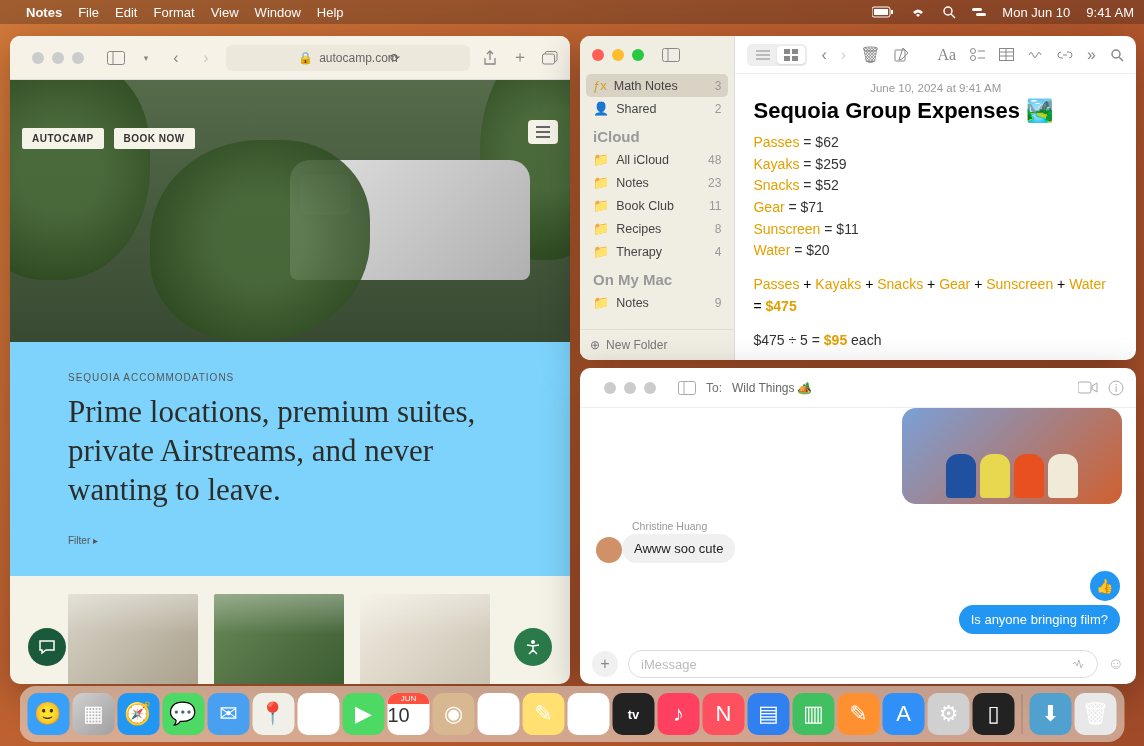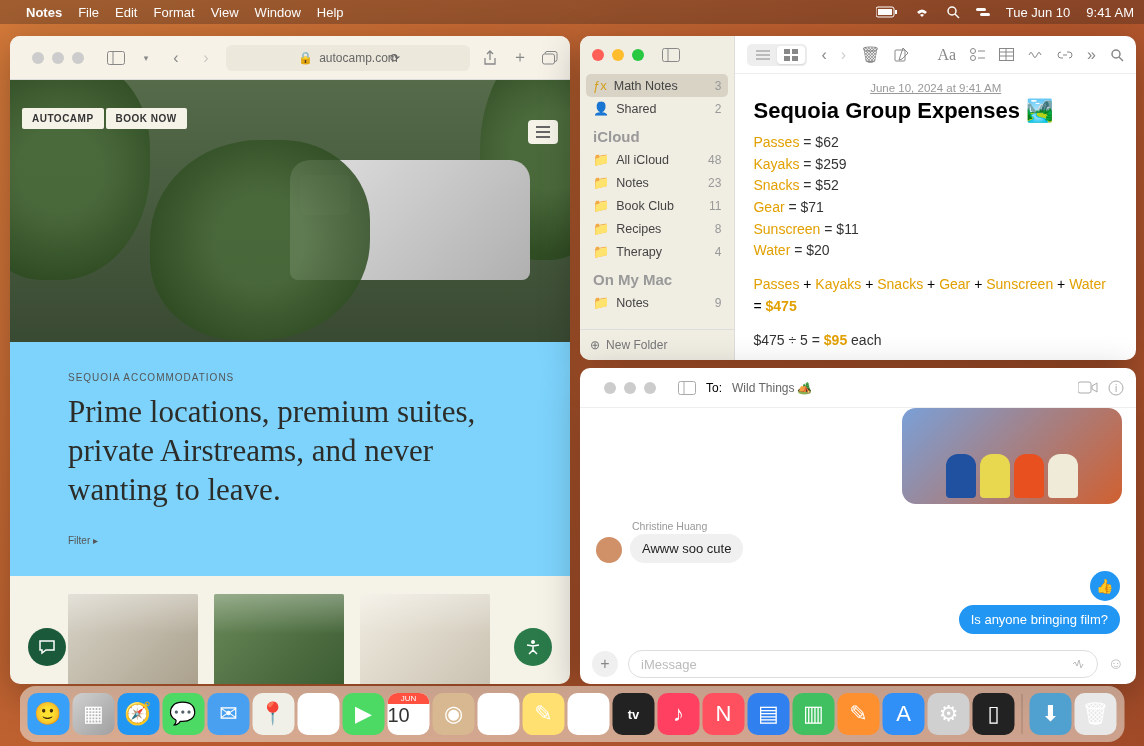--- a/index.html
+++ b/index.html
@@ -22,21 +22,21 @@
 
 .safari { left: 10px; top: 36px; width: 560px; height: 648px; background: #f5f2e8; }
 .safari-toolbar { height: 44px; background: #f6f2e8; display: flex; align-items: center; gap: 10px; padding: 0 10px; border-bottom: 1px solid #ddd; }
 .safari-toolbar .addressbar { flex: 1; background: #ece8dc; border-radius: 6px; height: 26px; display: flex; align-items: center; justify-content: center; gap: 6px; font-size: 12px; color: #666; }
 .safari-toolbar .btn { color: #888; display: flex; align-items: center; justify-content: center; width: 20px; }
 
 .safari-hero { height: 262px; background: linear-gradient(to bottom, #556b4a 0%, #394a32 100%); position: relative; overflow: hidden; }
 .hero-trailer { position: absolute; right: 40px; top: 80px; width: 240px; height: 120px; background: linear-gradient(135deg,#e0e0e0,#b0b0b0); border-radius: 20px 20px 8px 8px; }
 .hero-trailer::before { content: ''; position: absolute; left: 10px; top: 15px; width: 50px; height: 40px; background: rgba(255,255,255,0.4); border-radius: 6px; }
 .foliage { position: absolute; width: 180px; height: 220px; background: radial-gradient(circle, #4a6b3a 30%, #2c4a1f 80%); border-radius: 50% 40% 50% 40%; opacity: 0.85; }
-.hero-badges { position: absolute; top: 28px; left: 12px; display: flex; gap: 2px; }
+.hero-badges { position: absolute; top: 48px; left: 12px; display: flex; gap: 10px; }
 .badge { padding: 5px 10px; font-size: 10px; font-weight: 600; letter-spacing: 0.5px; background: #f5f2e8; color: #333; border-radius: 2px; }
 .hamburger { position: absolute; top: 40px; right: 12px; width: 30px; height: 24px; background: #f5f2e8; border-radius: 4px; display: flex; flex-direction: column; justify-content: center; align-items: center; gap: 3px; }
 .hamburger span { width: 14px; height: 2px; background: #666; }
 
 .safari-body { padding: 30px 58px; background: #7dd3fc; }
 .eyebrow { font-size: 10px; letter-spacing: 1px; color: #555; font-weight: 500; }
 .headline { font-family: Georgia, serif; font-size: 31px; line-height: 1.25; margin-top: 10px; color: #2c2c28; }
 .filter-lbl { font-size: 10px; margin-top: 26px; color: #555; }
 
 .thumbs { display: flex; gap: 16px; padding: 0 58px; margin-top: 18px; }
@@ -59,38 +59,38 @@
 .sb-item .fi { color: #d4a020; font-size: 13px; }
 .sb-section { font-size: 15px; color: #999; padding: 8px 7px 3px; font-weight: bold; }
 .sb-footer { padding: 8px 10px; border-top: 1px solid #ddd; display: flex; align-items: center; gap: 6px; font-size: 12px; color: #777; }
 
 .notes-main { flex: 1; display: flex; flex-direction: column; }
 .notes-toolbar { height: 38px; border-bottom: 1px solid #eee; display: flex; align-items: center; gap: 14px; padding: 0 12px; color: #888; }
 .notes-toolbar .seg { display: flex; background: #eee; border-radius: 5px; padding: 2px; }
 .notes-toolbar .seg span { padding: 3px 7px; border-radius: 4px; }
 .notes-toolbar .seg span.on { background: #fff; box-shadow: 0 1px 2px rgba(0,0,0,0.1); }
 .notes-toolbar .spacer { flex: 1; }
-.note-date { text-align: center; font-size: 11.5px; color: #999; padding: 8px 0 4px; text-decoration: underline; }
+.note-date { text-align: center; font-size: 11.5px; color: #999; padding: 8px 0 4px; }
 .note-title { font-size: 22px; font-weight: 700; padding: 0 18px 8px; }
 .note-body { padding: 0 18px; font-size: 14px; line-height: 1.55; }
 .var { color: #e2a000; }
 .val { color: #e2a000; font-weight: 600; }
 .note-body .eq { color: #333; }
 
 
 .messages { left: 580px; top: 368px; width: 556px; height: 316px; background: #fff; display: flex; flex-direction: column; }
 .msg-header { height: 40px; border-bottom: 1px solid #eee; display: flex; align-items: center; gap: 10px; padding: 0 12px; font-size: 12px; color: #666; }
-.msg-header .to { color: #000000; }
+.msg-header .to { color: #737373; }
 .msg-header .sp { flex: 1; }
 .msg-body { flex: 1; padding: 8px 16px; overflow: hidden; position: relative; }
 .msg-photo { position: absolute; right: 14px; top: 0; width: 220px; height: 96px; background: linear-gradient(135deg,#7aa0d8,#d06030); border-radius: 14px; overflow: hidden; }
 .people { position: absolute; bottom: 6px; left: 0; right: 0; display: flex; justify-content: center; gap: 4px; }
 .person { width: 30px; height: 44px; border-radius: 12px 12px 4px 4px; }
 .sender-name { font-size: 10.5px; color: #999; margin: 4px 0 2px 36px; }
-.bubble-row { display: flex; align-items: flex-end; gap: 8px; margin-bottom: 8px; }
+.bubble-row { display: flex; align-items: flex-end; gap: 0; margin-bottom: 8px; }
 .bubble-row.right { justify-content: flex-end; }
 .avatar { width: 26px; height: 26px; border-radius: 50%; background: #d09068; }
 .bubble { padding: 7px 12px; border-radius: 16px; font-size: 13px; max-width: 300px; }
 .bubble.grey { background: #f0f0f0; color: #222; }
 .bubble.blue { background: #2196f3; color: #fff; text-align: right; }
 .reaction { width: 30px; height: 30px; border-radius: 50%; background: #2196f3; display: flex; align-items: center; justify-content: center; margin-left: auto; margin-bottom: 4px; font-size: 14px; }
 .msg-input { height: 40px; display: flex; align-items: center; gap: 10px; padding: 0 12px; }
 .msg-plus { width: 26px; height: 26px; border-radius: 50%; background: #f0f0f0; color: #888; display: flex; align-items: center; justify-content: center; font-size: 16px; }
 .msg-field { flex: 1; height: 28px; border: 1px solid #ddd; border-radius: 14px; padding: 8px 12px; display: flex; align-items: center; font-size: 13px; color: #bbb; justify-content: space-between; }
 
@@ -136,21 +136,21 @@
           <circle cx="6" cy="6" r="4" fill="none" stroke="white" stroke-width="1.5"></circle>
           <line x1="9" y1="9" x2="13" y2="13" stroke="white" stroke-width="1.5"></line>
         </svg>
       </span>
     <span class="icon">
         <svg width="14" height="12" viewBox="0 0 14 12">
           <rect x="0" y="2" width="10" height="3" rx="1.5" fill="white"></rect>
           <rect x="4" y="7" width="10" height="3" rx="1.5" fill="white"></rect>
         </svg>
       </span>
-    <span class="menubar-item">Tue Jun 10</span>
+    <span class="menubar-item">Mon Jun 10</span>
     <span class="menubar-item">9:41 AM</span>
   </div>
 </div>
 
 <div class="window safari">
   <div class="safari-toolbar">
     <div class="traffic-lights">
       <span class="tl dim"></span>
       <span class="tl dim"></span>
       <span class="tl dim"></span>

